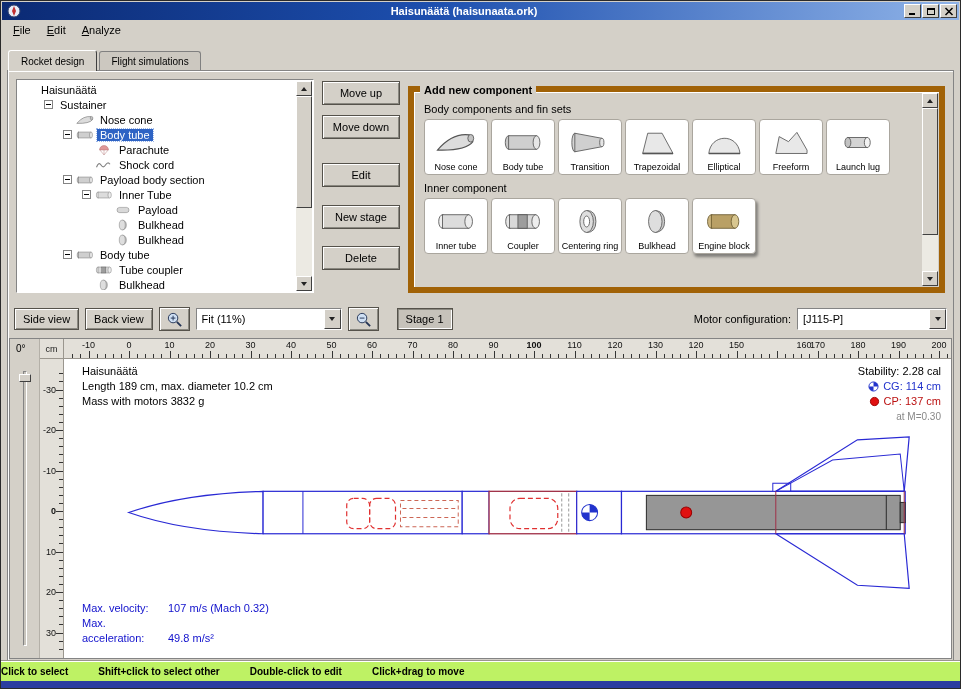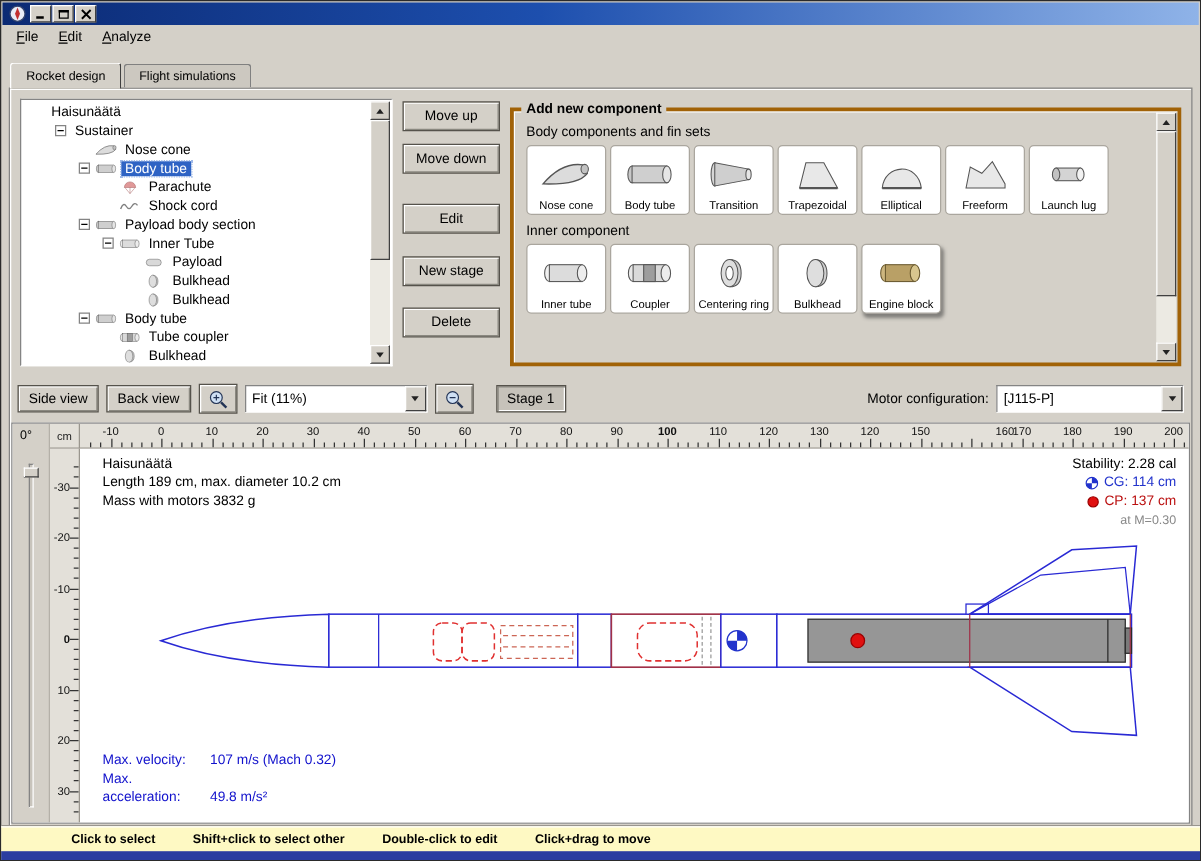--- a/index.html
+++ b/index.html
@@ -51,21 +51,21 @@
   .btn{background:#d4d0c8;border:1px solid #55524b;box-shadow:inset 1px 1px 0 #fff, inset -1px -1px 0 #8a8880;font-size:11px;padding:4px 8px;font-family:inherit;color:#000;}
   .btn.pressed{background:#c6c2ba;box-shadow:inset 1px 1px 0 #8a8880, inset -1px -1px 0 #fff;}
   .action-col{width:78px;display:flex;flex-direction:column;padding-top:2px;flex:none;}
   .action-col .btn{height:24px;padding:2px 2px;}
   .action-col .btn:nth-child(1){margin-bottom:10px;}
   .action-col .btn:nth-child(2){margin-bottom:24px;}
   .action-col .btn:nth-child(3){margin-bottom:18px;}
   .action-col .btn:nth-child(4){margin-bottom:17px;}
 
   
-  .add-panel{flex:1;position:relative;border:3px solid #a16207;box-shadow:1px 1px 0 #fff inset;margin-top:7px;padding:10px 26px 4px 10px;min-width:0;}
+  .add-panel{flex:1;position:relative;border:6px solid #a16207;box-shadow:1px 1px 0 #fff inset;margin-top:7px;padding:10px 26px 4px 10px;min-width:0;}
   .add-title{position:absolute;top:-8px;left:6px;background:#d4d0c8;font-size:11px;font-weight:bold;padding:0 4px;}
   .group-label{font-size:11px;margin:1px 0 4px;}
   .comp-row{display:flex;gap:3px;margin-bottom:7px;}
   .comp-btn{width:64px;height:56px;background:#fff;border:1px solid #aaa69e;border-radius:4px;display:flex;flex-direction:column;align-items:center;padding:3px 1px 2px;font-family:inherit;flex:none;}
   .comp-btn.highlighted{box-shadow:2px 3px 3px rgba(60,60,60,.55);}
   .comp-icon{flex:1;display:flex;align-items:center;}
   .comp-icon svg{width:46px;height:27px;}
   .comp-label{font-size:9px;line-height:9.5px;text-align:center;color:#000;}
 
   
@@ -103,35 +103,36 @@
   .stability-block{position:absolute;right:10px;top:5px;text-align:right;font-size:11px;line-height:15px;}
   .stab-line{display:flex;justify-content:flex-end;align-items:center;gap:4px;}
   .stab-line svg{width:11px;height:11px;flex:none;}
   .cg-text{color:#2233cc;}
   .cp-text{color:#bb1111;}
   .mach-text{color:#888;font-size:10px;}
   .flight-block{position:absolute;left:18px;bottom:12px;color:#1111cc;font-size:11px;line-height:15px;}
   .flabel{display:inline-block;width:86px;}
 
   
-  .statusbar{height:20px;display:flex;align-items:center;gap:30px;padding-left:56px;font-size:10px;font-weight:bold;background:#fef9c3;border-top:1px solid #fff;box-shadow:0 -1px 0 #9a968e;flex:none;}
+  .statusbar{height:20px;display:flex;align-items:center;gap:30px;font-size:10px;font-weight:bold;background:#bef264;border-top:1px solid #fff;box-shadow:0 -1px 0 #9a968e;flex:none;}
   .bottom-strip{height:7px;background:#2b3da0;flex:none;}
 </style>
 </head>
 <body>
 
 <div class="window">
 
   <div class="titlebar">
     <span class="app-icon">
       <svg viewBox="0 0 14 14">
           <circle cx="7" cy="7" r="6" fill="#e9edf8" stroke="#35456e"></circle>
           <path d="M7 2 L9 7 L7 12 L5 7 Z" fill="#c23030"></path>
         </svg>
     </span>
+    <span class="title-text">Haisunäätä (haisunaata.ork)</span>
     <span class="win-controls">
       <button class="win-btn">
           <svg viewBox="0 0 10 9">
             <rect x="1" y="6" width="6" height="2" fill="#000"></rect>
           </svg>
         </button>
       <button class="win-btn">
           <svg viewBox="0 0 10 9">
             <rect x="1.5" y="1.5" width="7" height="6" fill="none" stroke="#000"></rect>
             <rect x="1" y="1" width="8" height="2" fill="#000"></rect>

